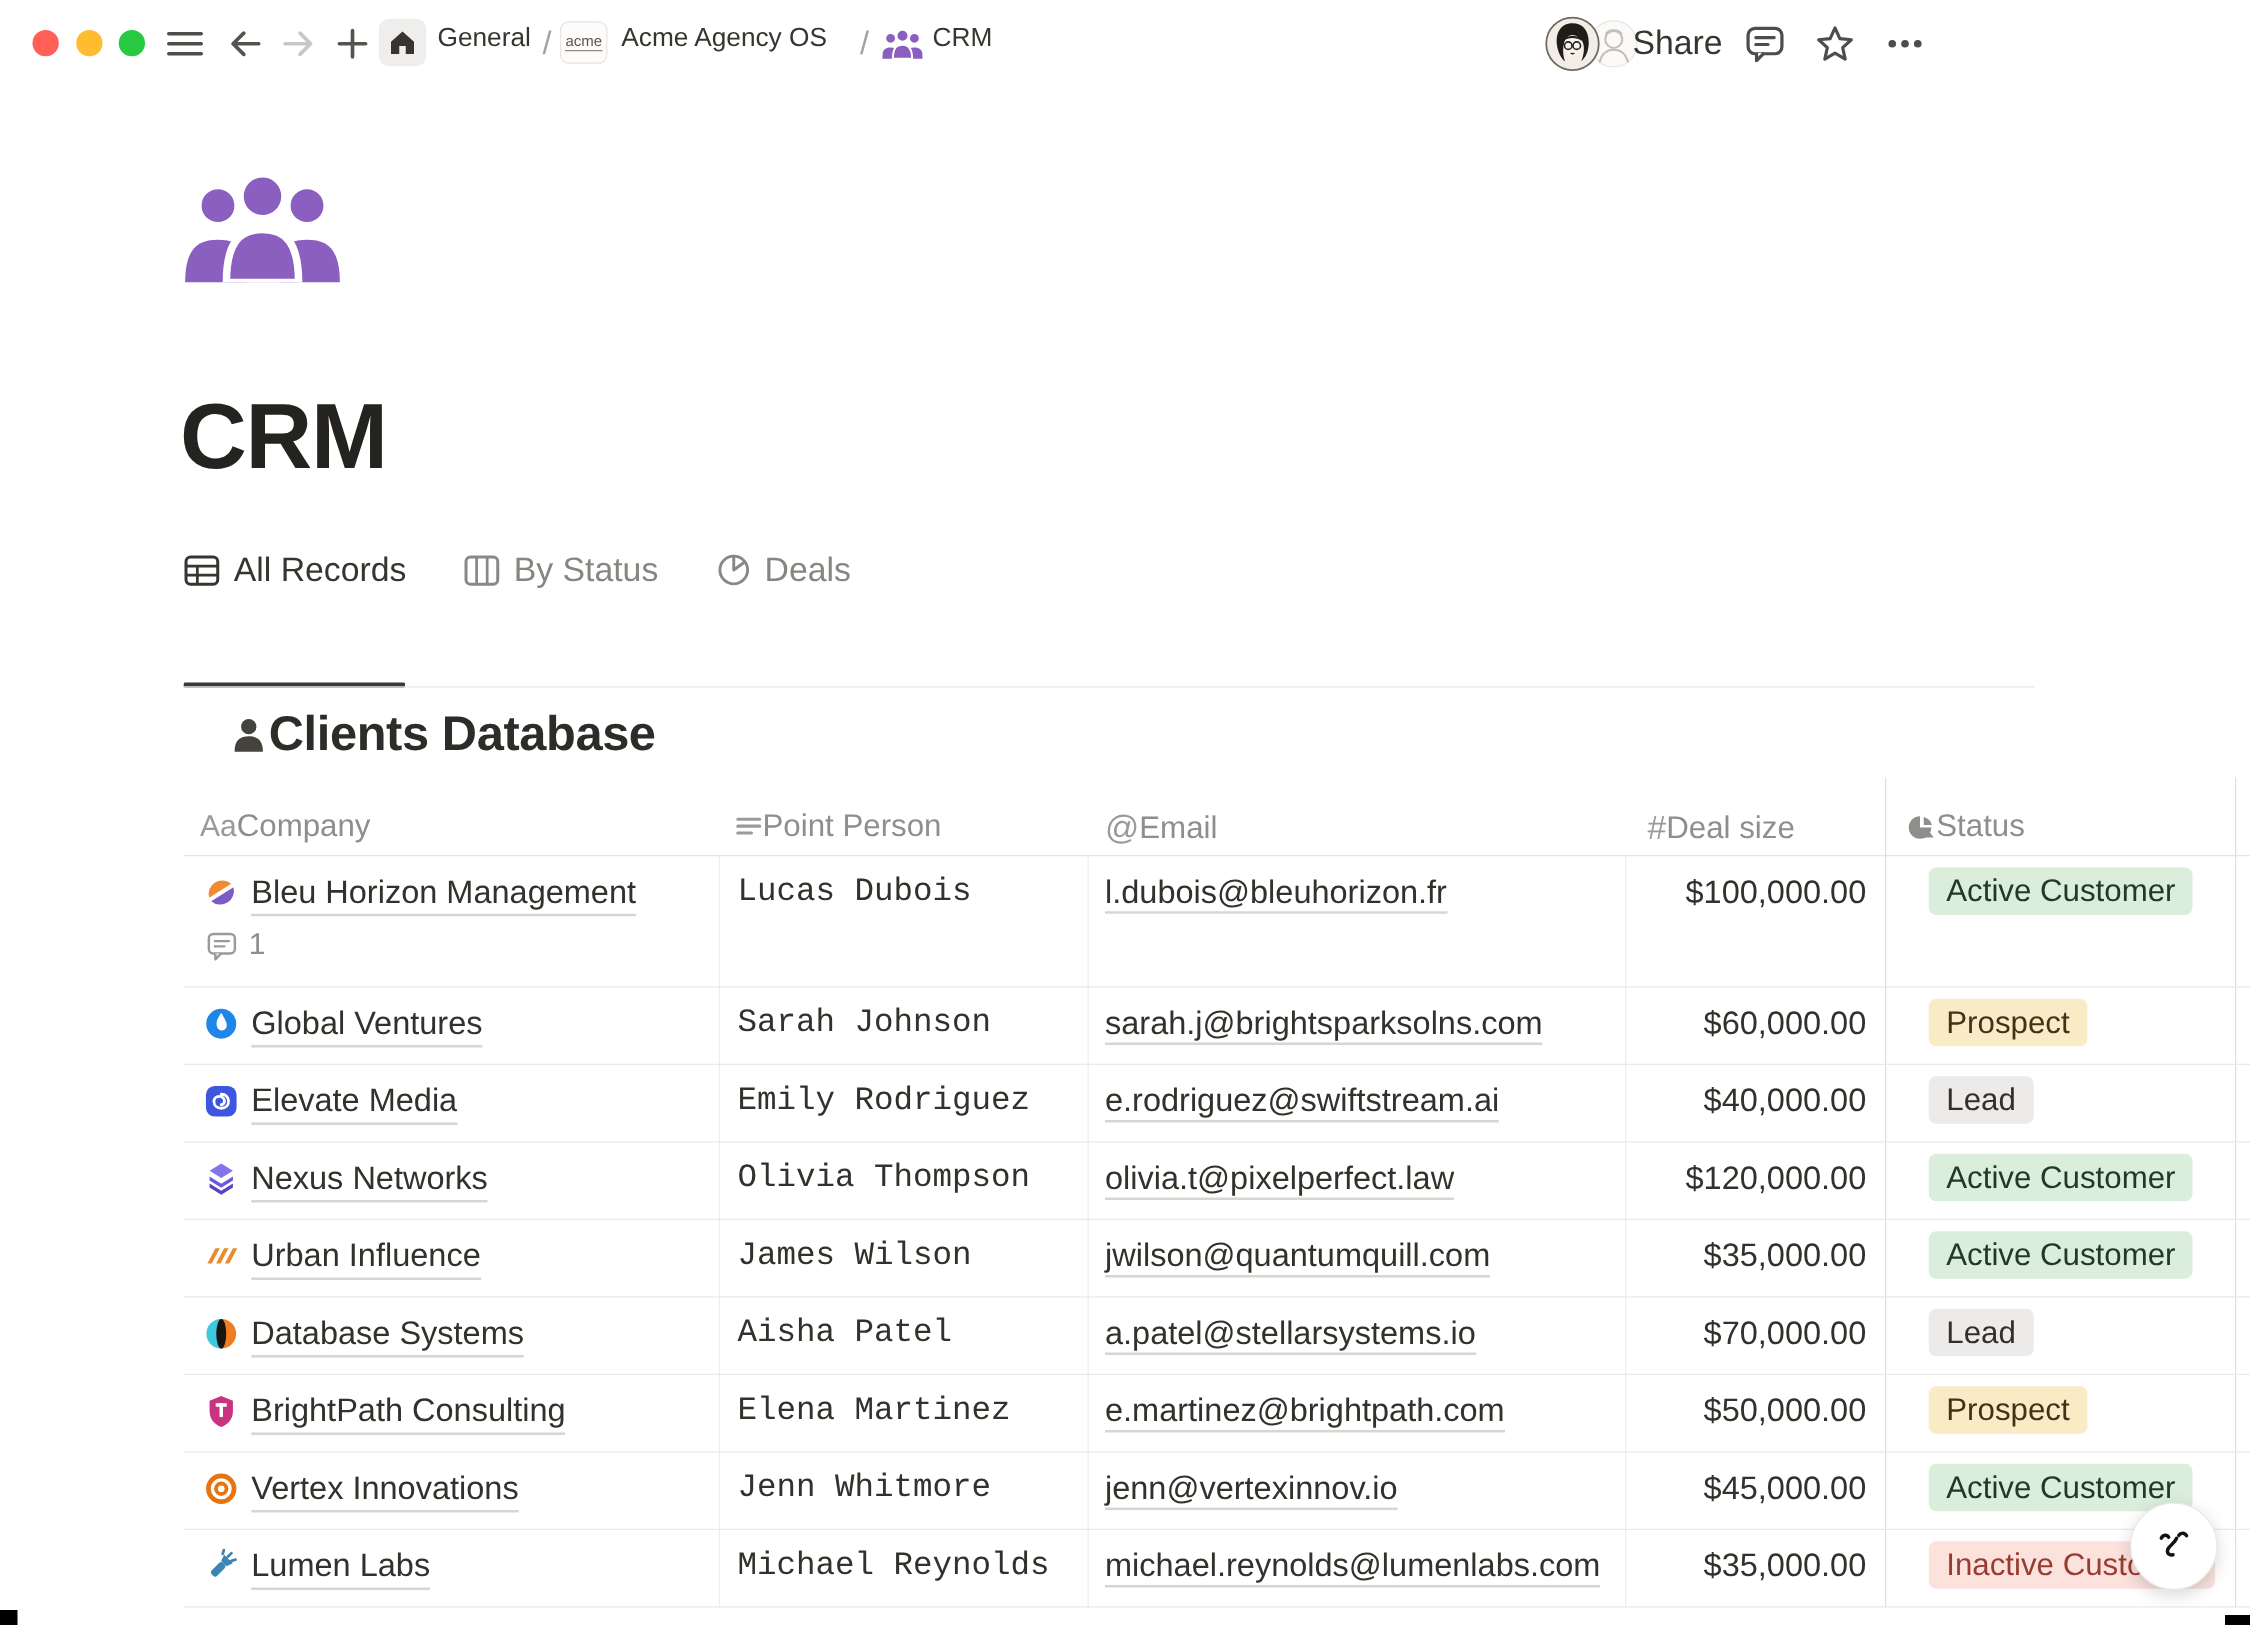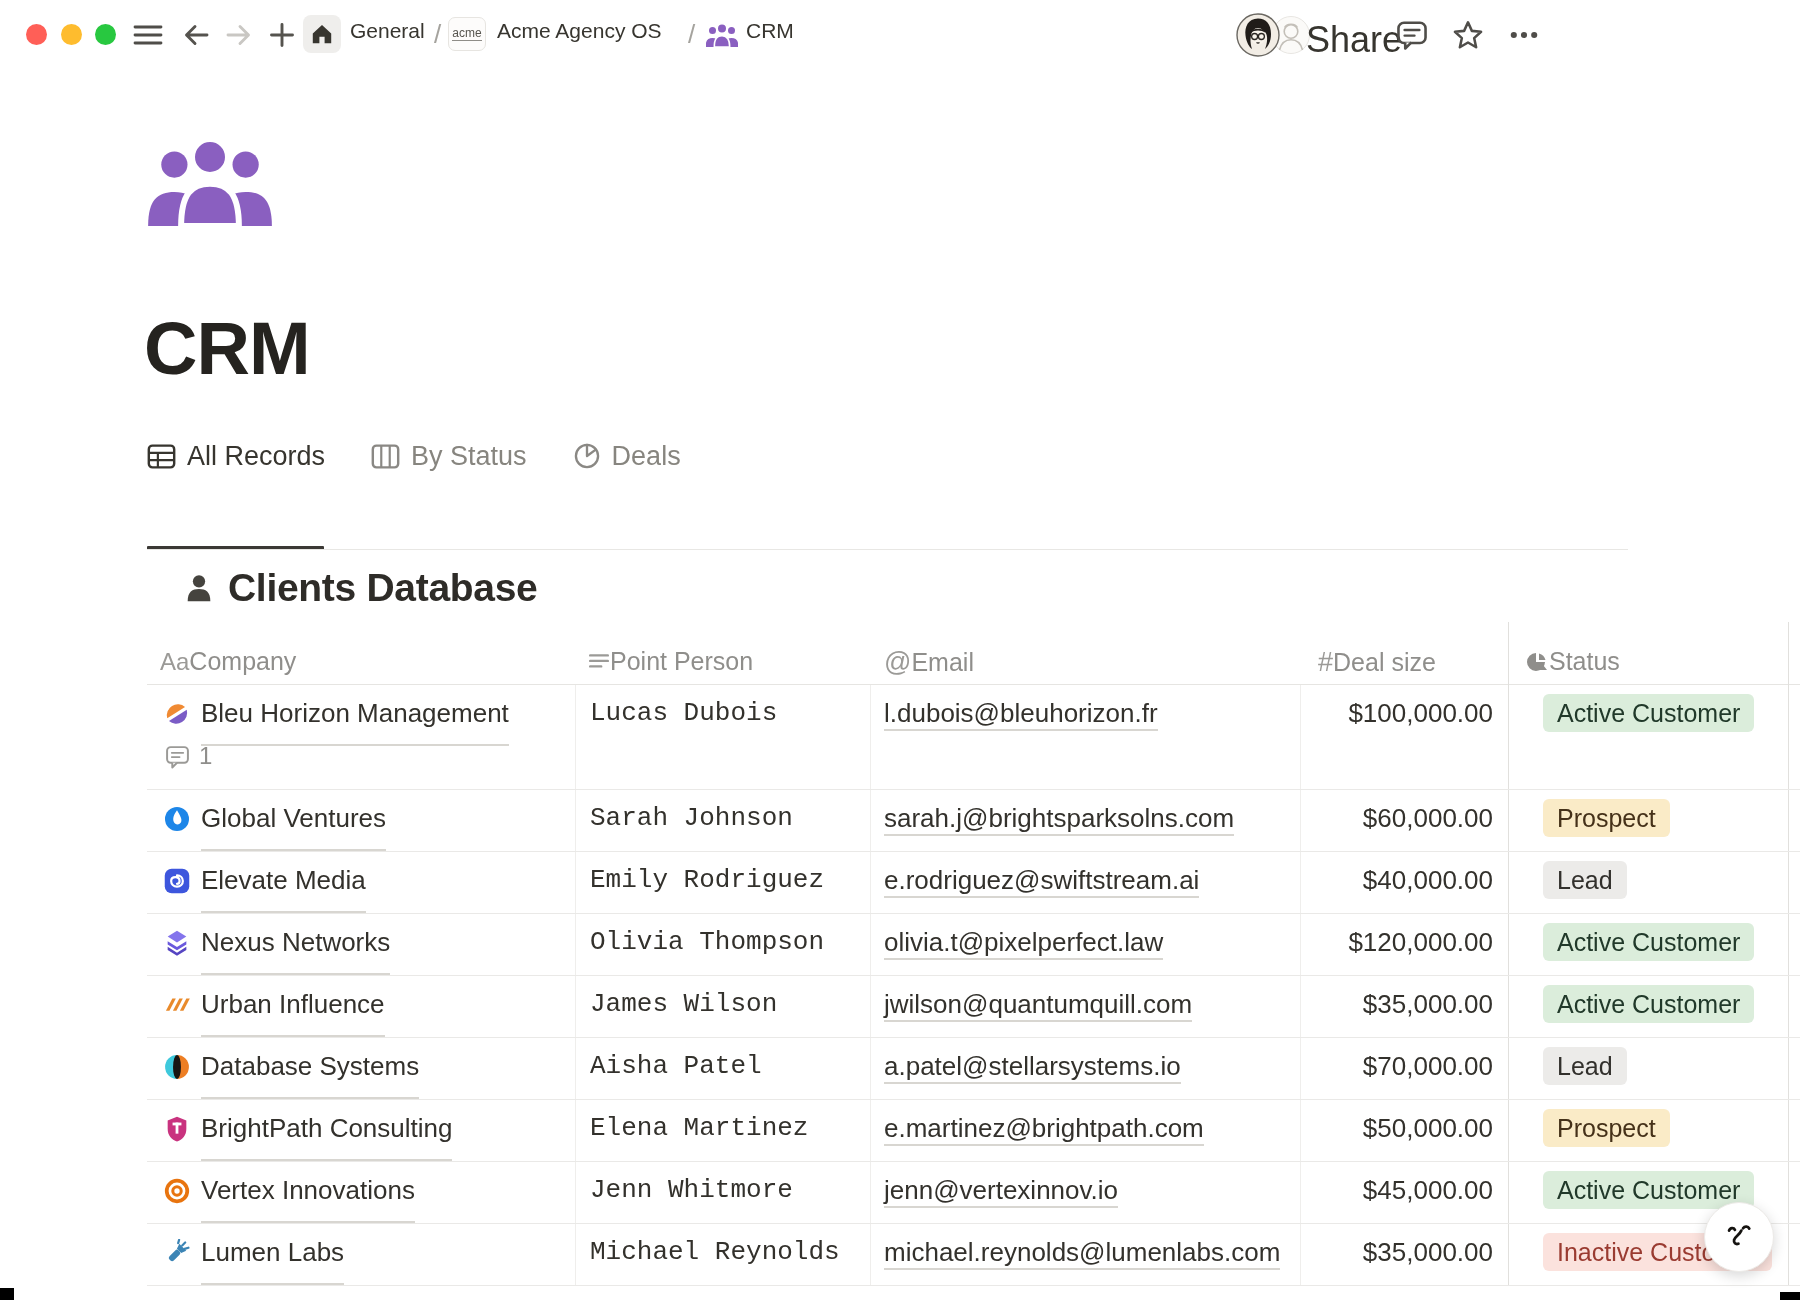--- a/index.html
+++ b/index.html
@@ -9,48 +9,48 @@
 
   
   #topbar { position:absolute; left:0; top:0; width:1800px; height:70px; background:#fff; }
   .tl { position:absolute; top:24px; width:21px; height:21px; border-radius:50%; cursor:pointer; }
   .icon-btn { position:absolute; top:15px; width:40px; height:40px; display:flex; align-items:center; justify-content:center; border-radius:6px; cursor:pointer; }
   .crumb-txt { position:absolute; top:19px; font-size:21px; color:#37352F; white-space:nowrap; cursor:pointer; }
   .crumb-sep { position:absolute; top:19px; font-size:26px; color:#A5A39E; }
   .home-chip { position:absolute; left:303px; top:15px; width:38px; height:38px; background:#EFEEEC; border-radius:8px; display:flex; align-items:center; justify-content:center; cursor:pointer; }
   .acme-chip { position:absolute; left:448px; top:17px; width:38px; height:34px; background:#FDFCFB; border:1px solid #E7E5E1; border-radius:7px; display:flex; align-items:center; justify-content:center; cursor:pointer; }
   .acme-chip span { font-size:12px; color:#57554F; border-bottom:1px solid #8F8D88; line-height:1.05; }
-  #share-btn { position:absolute; left:1306px; top:19px; font-size:36px; color:#37352F; cursor:pointer; }
+  #share-btn { position:absolute; left:1306px; top:19px; font-size:27px; color:#37352F; cursor:pointer; }
   .avatars { position:absolute; left:1236px; top:13px; width:76px; height:44px; cursor:pointer; }
   .avatars svg { position:absolute; }
 
   
   #page-icon { position:absolute; left:148px; top:136px; cursor:pointer; }
   #page-title { position:absolute; left:144px; top:306px; font-size:74px; font-weight:700; letter-spacing:-1px; color:#25231F; }
 
   
   #tabs { position:absolute; left:147px; top:428px; height:56px; display:flex; gap:46px; align-items:center; }
   .tab { display:flex; align-items:center; gap:11px; font-size:27px; cursor:pointer; color:#87857F; font-weight:500; }
   .tab.active { color:#37352F; }
   #tab-underline { position:absolute; left:147px; top:546px; width:177px; height:4px; background:#3B3935; border-radius:1px; }
   #tabs-border { position:absolute; left:147px; top:549px; width:1481px; height:1px; background:#E8E7E4; }
 
   
-  #db-heading { position:absolute; left:183px; top:566px; display:flex; align-items:center; gap:13px; }
+  #db-heading { position:absolute; left:183px; top:566px; display:flex; align-items:center; }
   #db-heading .txt { font-size:39px; font-weight:700; color:#2E2C28; letter-spacing:-0.3px; cursor:pointer; }
 
   
   #table { position:absolute; left:147px; top:645px; width:1653px; height:642px; }
   .hrow { position:absolute; left:0; top:0; width:1653px; height:40px; }
   .hcell { position:absolute; top:2px; display:flex; align-items:center; color:#8F8E8B; font-size:25px; cursor:pointer; white-space:nowrap; }
   .hglyph { font-size:24px; color:#9B9A97; }
   .trow { position:absolute; left:0; width:1653px; border-bottom:1px solid #EAE9E7; }
   .cell { position:absolute; top:13px; font-size:26px; color:#33312C; white-space:nowrap; }
   .c-company { left:16px; display:flex; align-items:flex-start; gap:10px; }
-  .cname { font-weight:500; color:#33312C; border-bottom:2px solid #D8D6D1; padding-bottom:15px; cursor:pointer; }
+  .cname { font-weight:500; color:#33312C; border-bottom:2px solid #D8D6D1; padding-bottom:2px; cursor:pointer; }
   .c-person { left:443px; cursor:text;font-family:Liberation Mono, monospace; }
   .c-email { left:737px; }
   .c-email span { border-bottom:2px solid #D8D6D1; padding-bottom:1px; cursor:pointer; }
   .c-deal { left:1153px; width:193px; text-align:right; cursor:text; }
   .c-status { left:1380px; top:9px;margin-left:16px; }
   .badge { display:inline-block; font-size:25px; line-height:38px; padding:0 14px; border-radius:6px; cursor:pointer; white-space:nowrap; }
   .badge.green { background:#DBEDDB; color:#21392A; }
   .badge.yellow { background:#FAEBC7; color:#453119; }
   .badge.gray { background:#ECEBE9; color:#32302C; }
   .badge.red { background:#FBE2DD; color:#9A3B31; }

